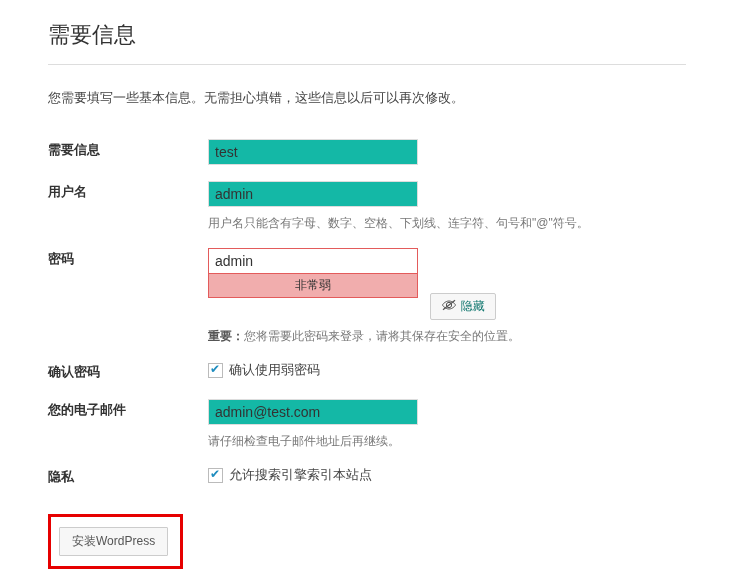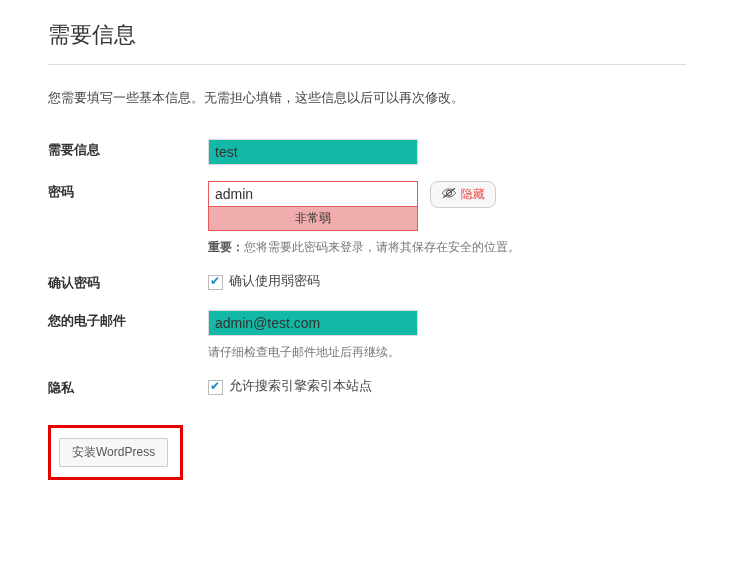--- a/index.html
+++ b/index.html
@@ -69,39 +69,40 @@
     padding: 3px 0;
     font-size: 12px;
     color: #333;
   }
   .hide-btn {
     display: inline-block;
     vertical-align: top;
     margin-left: 8px;
     border: 1px solid #ccc;
     background: #f7f7f7;
-    color: #ef4444;
+    color: #0f766e;
     padding: 4px 10px;
     font-size: 12px;
-    border-radius: 8px;
+    border-radius: 2px;
     cursor: pointer;
+    margin-top: 45px;
   }
   .hide-btn .eye-icon {
     display: inline-block;
     vertical-align: middle;
     margin-right: 4px;
   }
   .hint {
     font-size: 12px;
     color: #777;
     margin-top: 8px;
     display: block;
   }
   .hint strong { color: #555; font-weight: 700; }
-  .checkbox-row { display: flex; align-items: flex-end; }
+  .checkbox-row { display: flex; align-items: center; }
   .checkbox-row input[type="checkbox"] {
     width: 15px; height: 15px;
     appearance: none;
     border: 1px solid #bbb;
     background: #fff;
     position: relative;
     cursor: pointer;
     margin-right: 6px;
   }
   .checkbox-row input[type="checkbox"]:checked::after {
@@ -141,20 +142,27 @@
 <table class="form-table">
     <tbody>
 
   <tr>
     <th>需要信息</th>
     <td>
       <input class="text-input" type="text" value="test" style="">
     </td>
   </tr>
 
+  <tr>
+    <th>用户名</th>
+    <td>
+      <input class="text-input" type="text" value="admin" style="">
+      <span class="hint">用户名只能含有字母、数字、空格、下划线、连字符、句号和"@"符号。</span>
+    </td>
+  </tr>
 
   <tr>
     <th>密码</th>
     <td>
       <span class="pass-wrap">
         <input class="pass-input" type="text" value="admin" style="">
         <div class="strength-meter">非常弱</div>
       </span>
       <button type="button" class="hide-btn">
         <span class="eye-icon">

